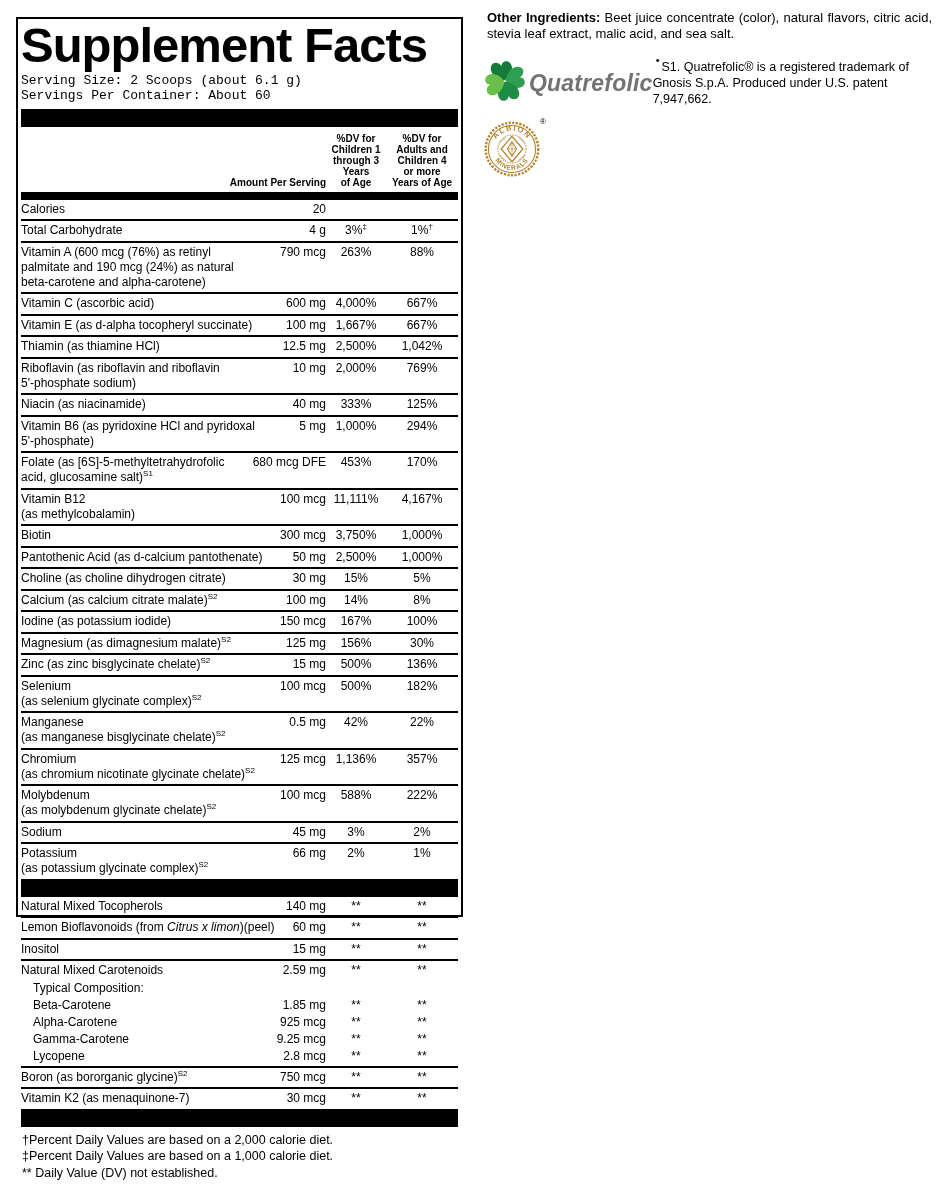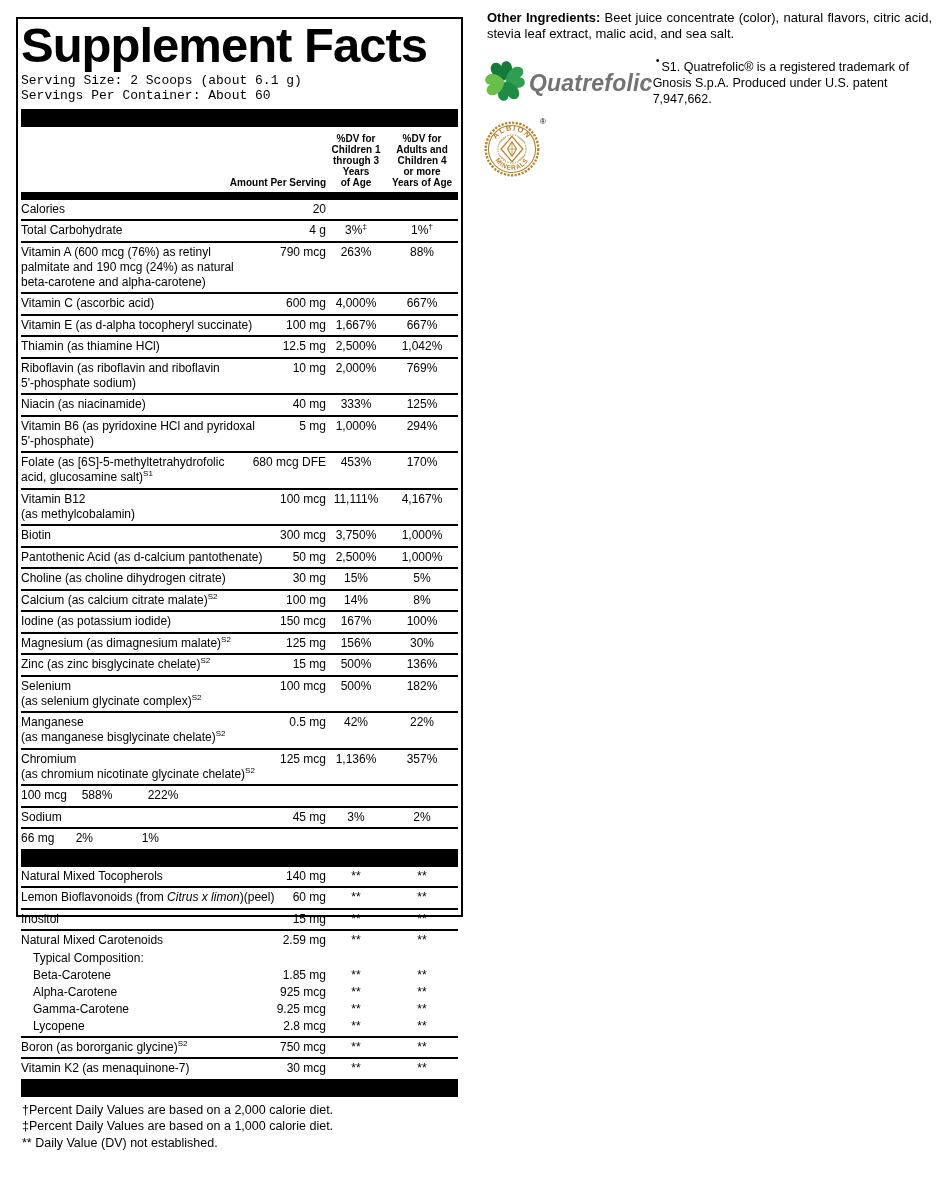--- a/index.html
+++ b/index.html
@@ -195,31 +195,33 @@
     <div class="cell dv1"><span class="d1">42%</span><sup class="d1s"></sup></div>
     <div class="cell dv2"><span class="d2">22%</span><sup class="d2s"></sup></div>
   </div>
       <div class="row">
     <div class="cell nm"><span class="n">Chromium</span><i class="nit"></i><span class="np"></span><span class="l2">(as chromium nicotinate glycinate chelate)</span><span class="l3"></span><sup class="ns">S2</sup></div>
     <div class="cell amt"><span class="a">125 mcg</span></div>
     <div class="cell dv1"><span class="d1">1,136%</span><sup class="d1s"></sup></div>
     <div class="cell dv2"><span class="d2">357%</span><sup class="d2s"></sup></div>
   </div>
       <div class="row">
+    <div class="cell nm"><span class="n">Molybdenum</span><i class="nit"></i><span class="np"></span><span class="l2">(as molybdenum glycinate chelate)</span><span class="l3"></span><sup class="ns">S2</sup></div>
     <div class="cell amt"><span class="a">100 mcg</span></div>
     <div class="cell dv1"><span class="d1">588%</span><sup class="d1s"></sup></div>
     <div class="cell dv2"><span class="d2">222%</span><sup class="d2s"></sup></div>
   </div>
       <div class="row">
     <div class="cell nm"><span class="n">Sodium</span><i class="nit"></i><span class="np"></span><span class="l2"></span><span class="l3"></span><sup class="ns"></sup></div>
     <div class="cell amt"><span class="a">45 mg</span></div>
     <div class="cell dv1"><span class="d1">3%</span><sup class="d1s"></sup></div>
     <div class="cell dv2"><span class="d2">2%</span><sup class="d2s"></sup></div>
   </div>
       <div class="row nb">
+    <div class="cell nm"><span class="n">Potassium</span><i class="nit"></i><span class="np"></span><span class="l2">(as potassium glycinate complex)</span><span class="l3"></span><sup class="ns">S2</sup></div>
     <div class="cell amt"><span class="a">66 mg</span></div>
     <div class="cell dv1"><span class="d1">2%</span><sup class="d1s"></sup></div>
     <div class="cell dv2"><span class="d2">1%</span><sup class="d2s"></sup></div>
   </div>
     </div>
 
   <div class="bar mid"></div>
 
   <div class="rows">
       <div class="row">

